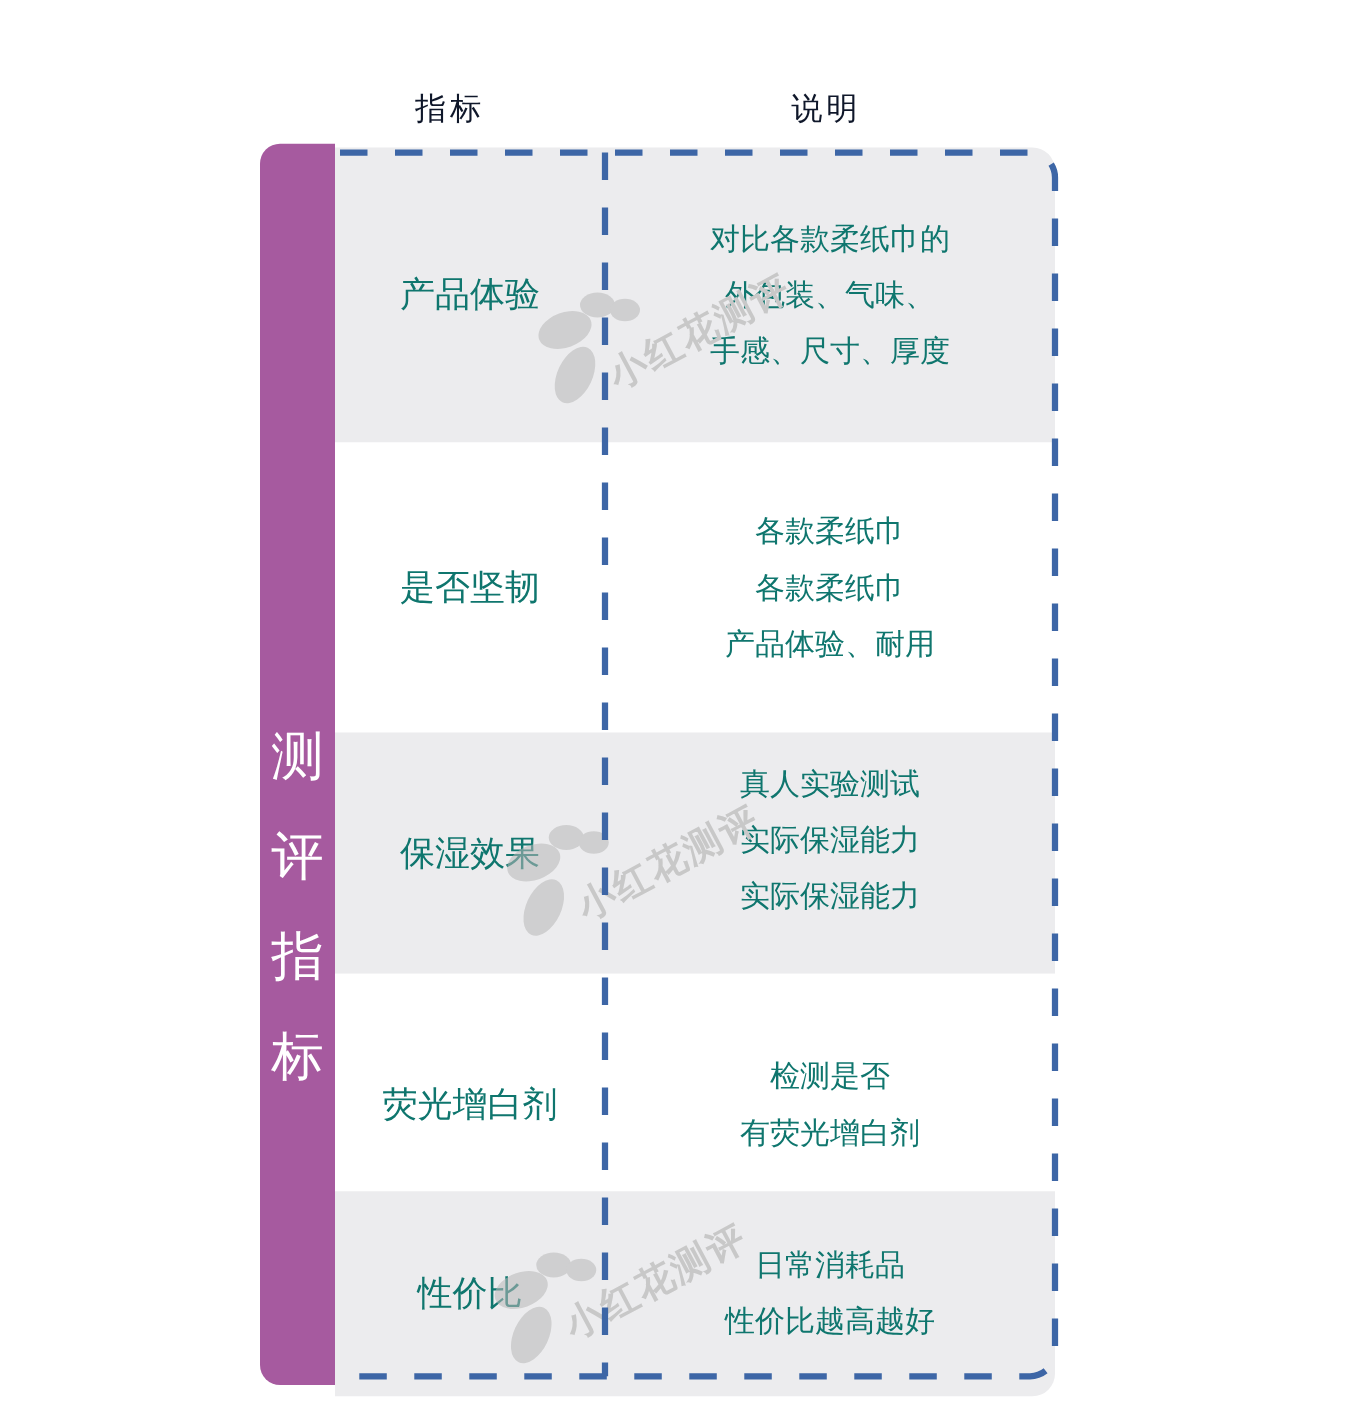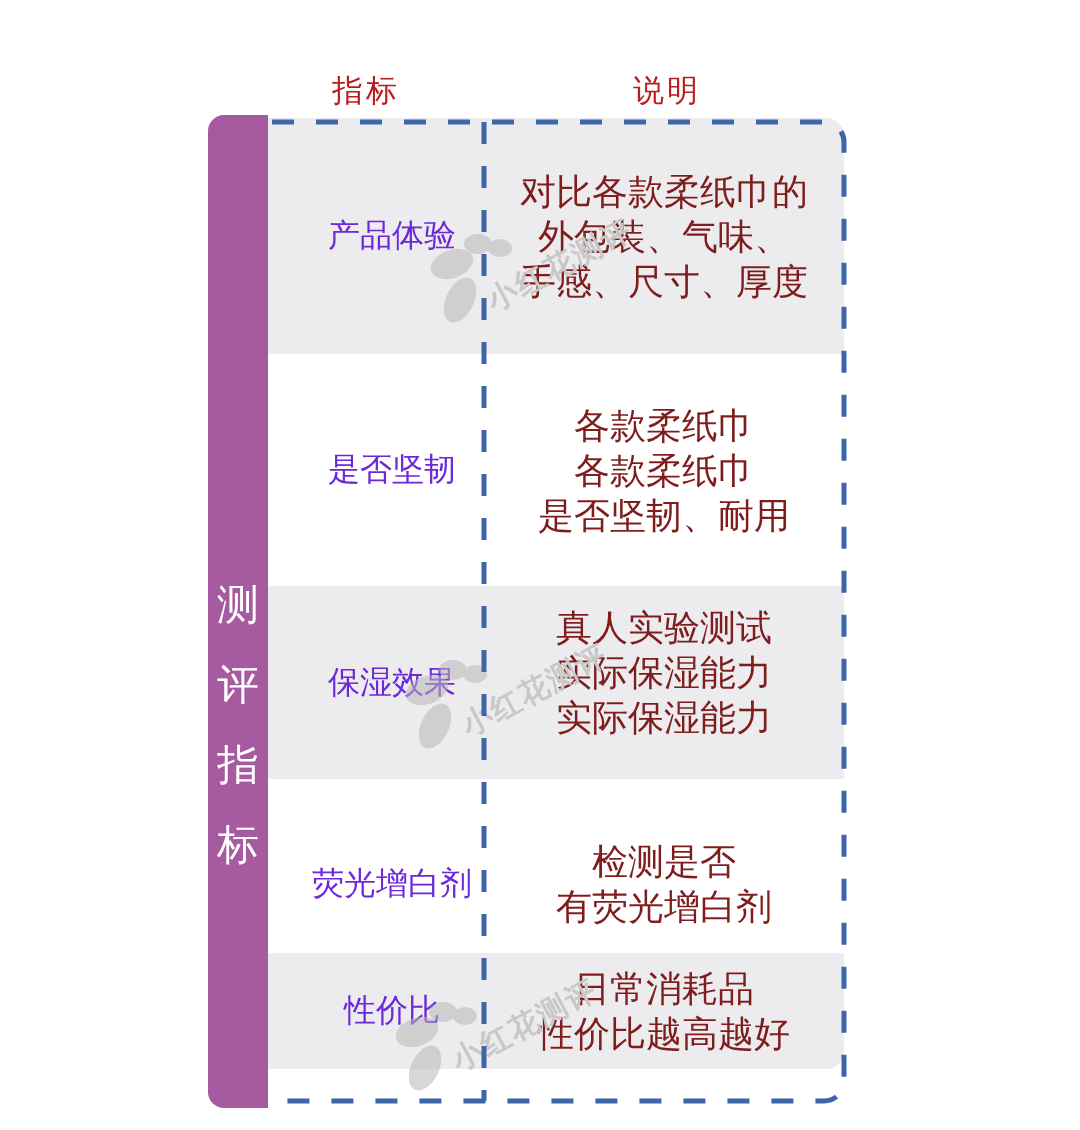--- a/index.html
+++ b/index.html
@@ -1,36 +1,36 @@
 <!DOCTYPE html>
 <html><head>
 <meta charset="utf-8">
 <style>
   html, body { margin:0; padding:0; background:#ffffff; }
   body { width:1080px; height:1130px; position:relative; overflow:hidden;
          font-family:"DejaVu Sans","Liberation Sans",sans-serif; }
-  .col-head { position:absolute; top:70px; font-size:31px; color:#b91c1c; letter-spacing:3px; }
+  .col-head { position:absolute; top:70px; font-size:25px; color:#0f172a; letter-spacing:3px; }
   .col-head.left { left:332px; }
   .col-head.right { left:633px; }
   .side-bar { position:absolute; left:208px; top:115px; width:60px; height:993px;
               background:#a65a9f; border-radius:16px 0 0 16px; }
   .side-text { position:absolute; left:0; width:60px; top:450px; color:#ffffff;
                font-size:42px; line-height:80px; text-align:center; }
   .side-text span { display:block; }
   .table { position:absolute; left:268px; top:118px; width:580px; height:987px; }
   .row { position:absolute; left:0; width:576px; }
   .row.gray { background:#ececee; }
   .row.white { background:#ffffff; }
   .row.first { border-top-right-radius:18px; }
   .row.last { border-bottom-right-radius:18px; }
-  .cell-left { position:absolute; left:16px; width:216px; top:0; bottom:0; display:flex;
-               align-items:center; justify-content:center; font-size:32px; color:#6d28d9; }
+  .cell-left { position:absolute; left:0; width:216px; top:0; bottom:0; display:flex;
+               align-items:center; justify-content:center; font-size:28px; color:#0f766e; }
   .cell-right { position:absolute; left:216px; right:0; top:0; bottom:0; display:flex;
                 flex-direction:column; align-items:center; justify-content:center;
-                font-size:36px; color:#7f1d1d; line-height:45px; text-align:center; }
+                font-size:24px; color:#0f766e; line-height:45px; text-align:center; }
   .dash-frame { position:absolute; left:268px; top:118px; width:580px; height:987px; pointer-events:none; }
   .watermark { position:absolute; pointer-events:none; opacity:0.55; }
   .wm-text { position:absolute; font-size:30px; font-weight:bold; color:#c8c8c8; transform:rotate(-28deg); white-space:nowrap; letter-spacing:2px; }
 </style>
 </head>
 <body>
 
 <div class="col-head left">指标</div>
 <div class="col-head right">说明</div>
 
@@ -50,39 +50,39 @@
       <div>对比各款柔纸巾的</div>
       <div>外包装、气味、</div>
       <div>手感、尺寸、厚度</div>
     </div>
   </div>
   <div class="row white" style="top:236px;height:232px;">
     <div class="cell-left">是否坚韧</div>
     <div class="cell-right">
       <div>各款柔纸巾</div>
       <div>各款柔纸巾</div>
-      <div>是否坚韧、耐用</div>
+      <div>产品体验、耐用</div>
     </div>
   </div>
   <div class="row gray" style="top:468px;height:193px;">
     <div class="cell-left">保湿效果</div>
     <div class="cell-right" style="padding-bottom:20px;justify-content:center;">
       <div>真人实验测试</div>
       <div>实际保湿能力</div>
       <div>实际保湿能力</div>
     </div>
   </div>
   <div class="row white" style="top:661px;height:209px;">
     <div class="cell-left">荧光增白剂</div>
     <div class="cell-right">
       <div>检测是否</div>
       <div>有荧光增白剂</div>
     </div>
   </div>
-  <div class="row gray last" style="top:835px;height:116px;text-decoration:underline;">
+  <div class="row gray last" style="top:835px;height:164px;text-decoration:underline;">
     <div class="cell-left">性价比</div>
     <div class="cell-right">
       <div>日常消耗品</div>
       <div>性价比越高越好</div>
     </div>
   </div>
 </div>
 
 <div class="watermark" style="left:430px;top:222px;">
   <svg width="90" height="110" viewBox="0 0 90 110">

